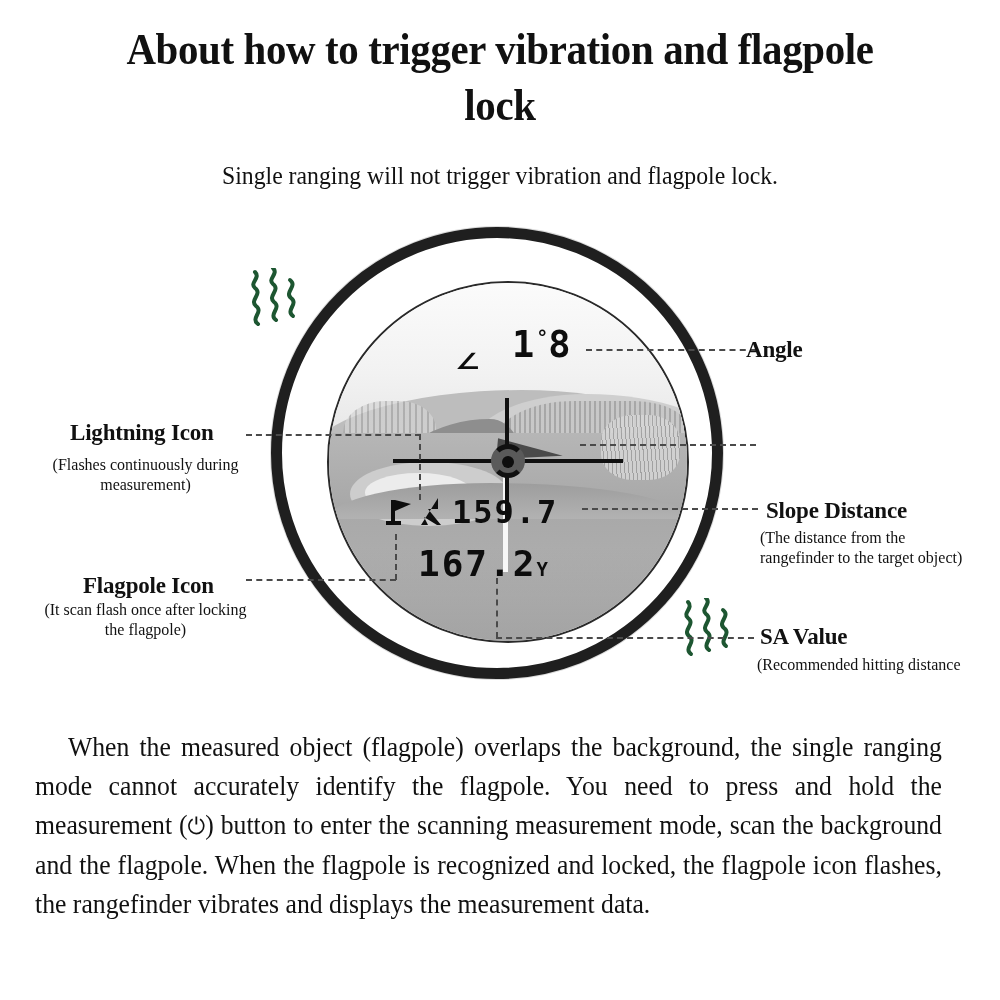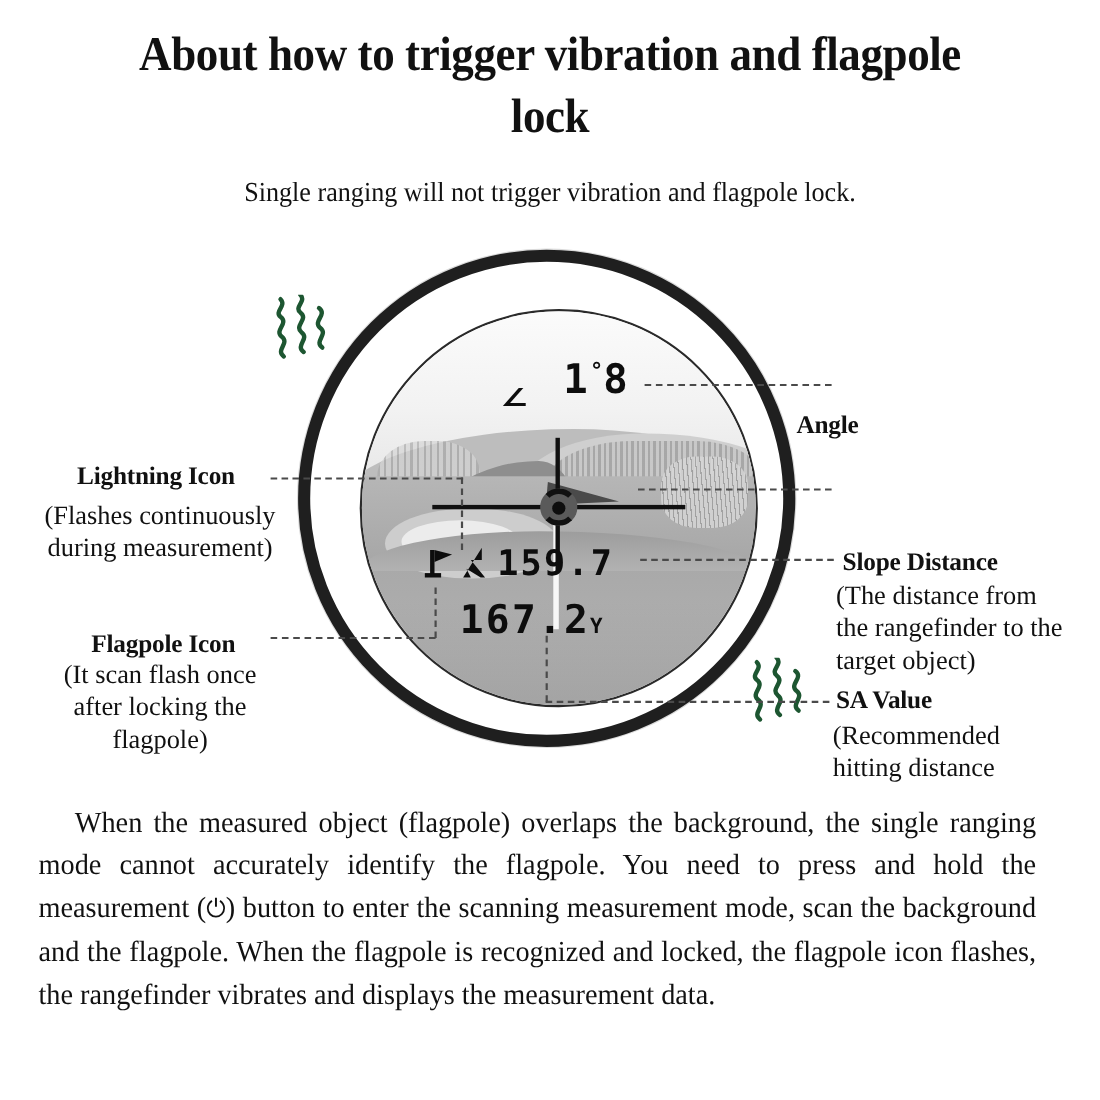--- a/index.html
+++ b/index.html
@@ -172,28 +172,28 @@
     left: 418px; top: 546px; font-size: 36px; line-height: 1;
   }
   #sa-value .unit { font-size: 19px; letter-spacing: 0; }
 
   
   .callout-title {
     position: absolute; font-size: 23px; font-weight: bold;
     white-space: nowrap; letter-spacing: -.2px;
   }
   .callout-sub {
-    position: absolute; font-size: 24px; line-height: 1.22;
+    position: absolute; font-size: 16px; line-height: 1.22;
   }
 
   #lbl-lightning      { left: 70px;  top: 420px; text-align: center; }
   #sub-lightning      { left: 33px;  top: 455px; width: 225px; text-align: center; }
   #lbl-flagpole       { left: 83px;  top: 542px; margin-top: 31px; }
   #sub-flagpole       { left: 33px;  top: 600px; width: 225px; text-align: center; }
-  #lbl-angle          { left: 724px; top: 337px; margin-top: 37px; }
+  #lbl-angle          { left: 746px; top: 337px; }
   #lbl-target         { left: 762px; top: 432px; }
   #lbl-slope          { left: 766px; top: 498px; }
   #sub-slope          { left: 760px; top: 528px; width: 215px; }
   #lbl-sa             { left: 760px; top: 624px; }
   #sub-sub-sa         { left: 757px; top: 655px; width: 215px; }
 
   
   .leader {
     position: absolute; height: 0;
     border-top: 2px dashed #4a4a4a;

